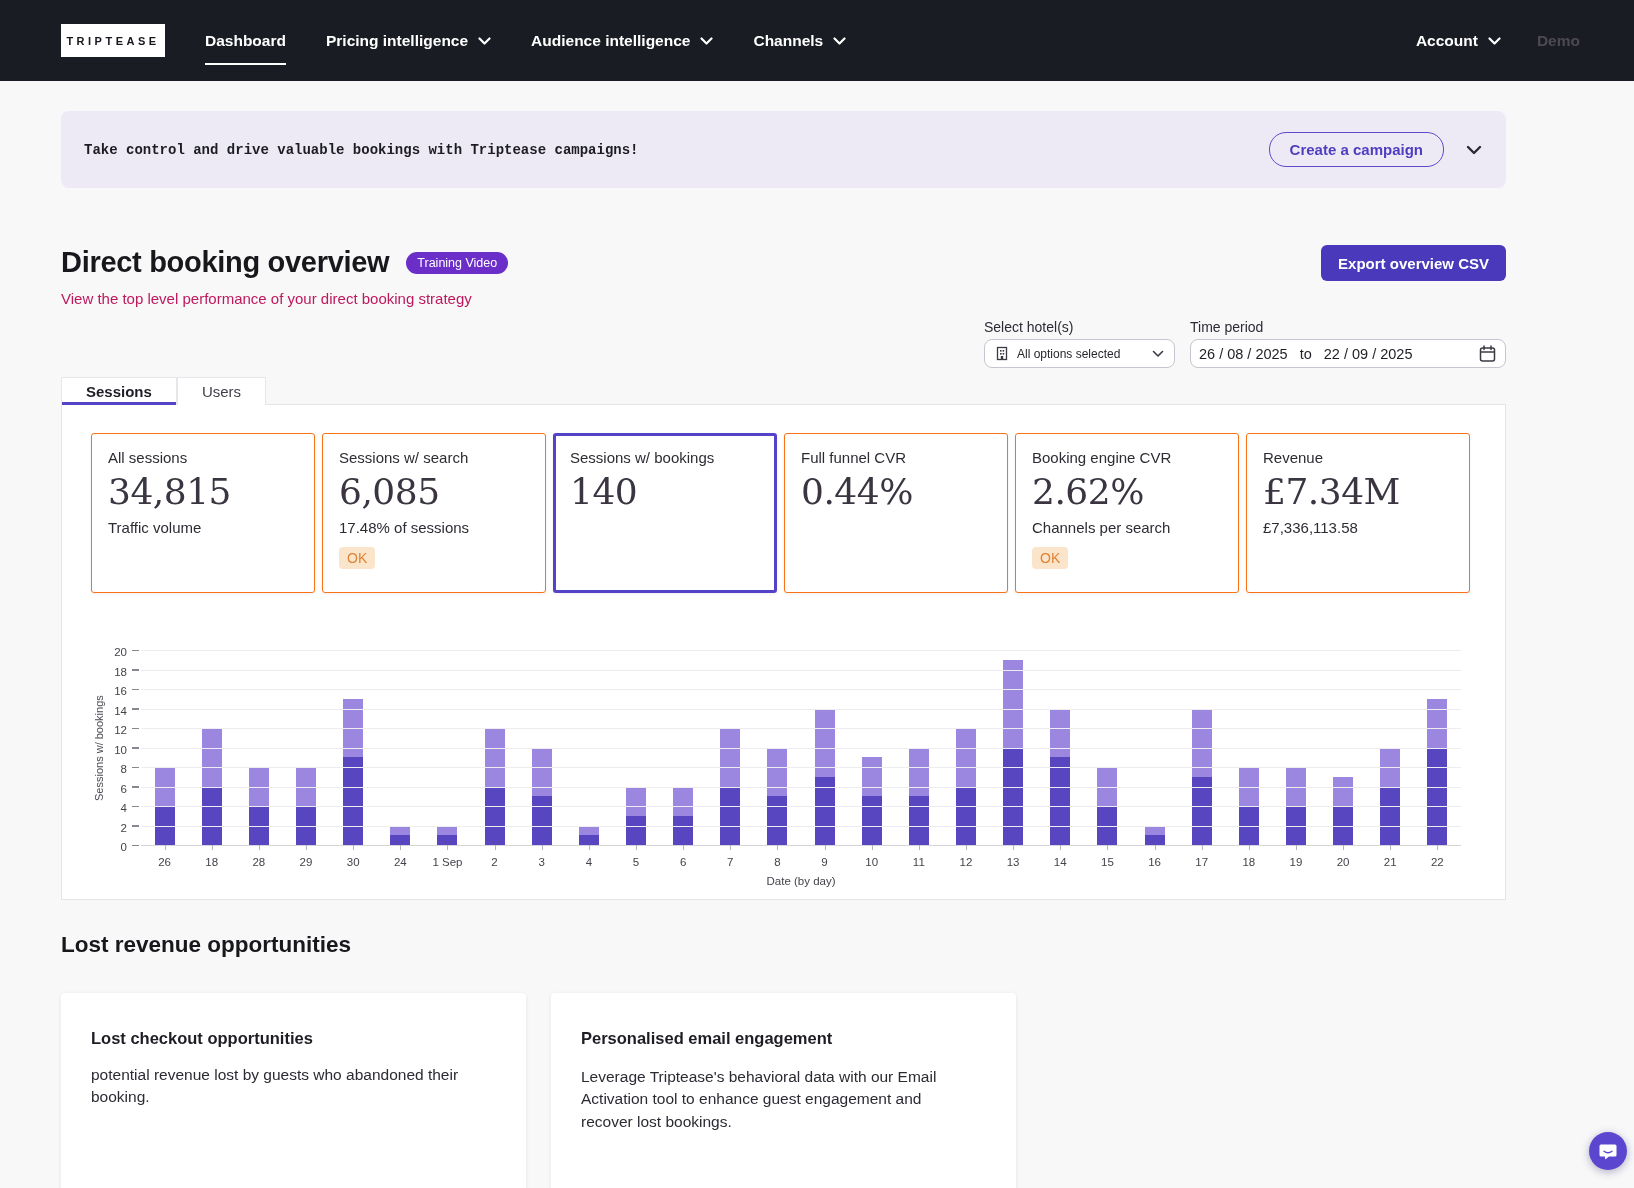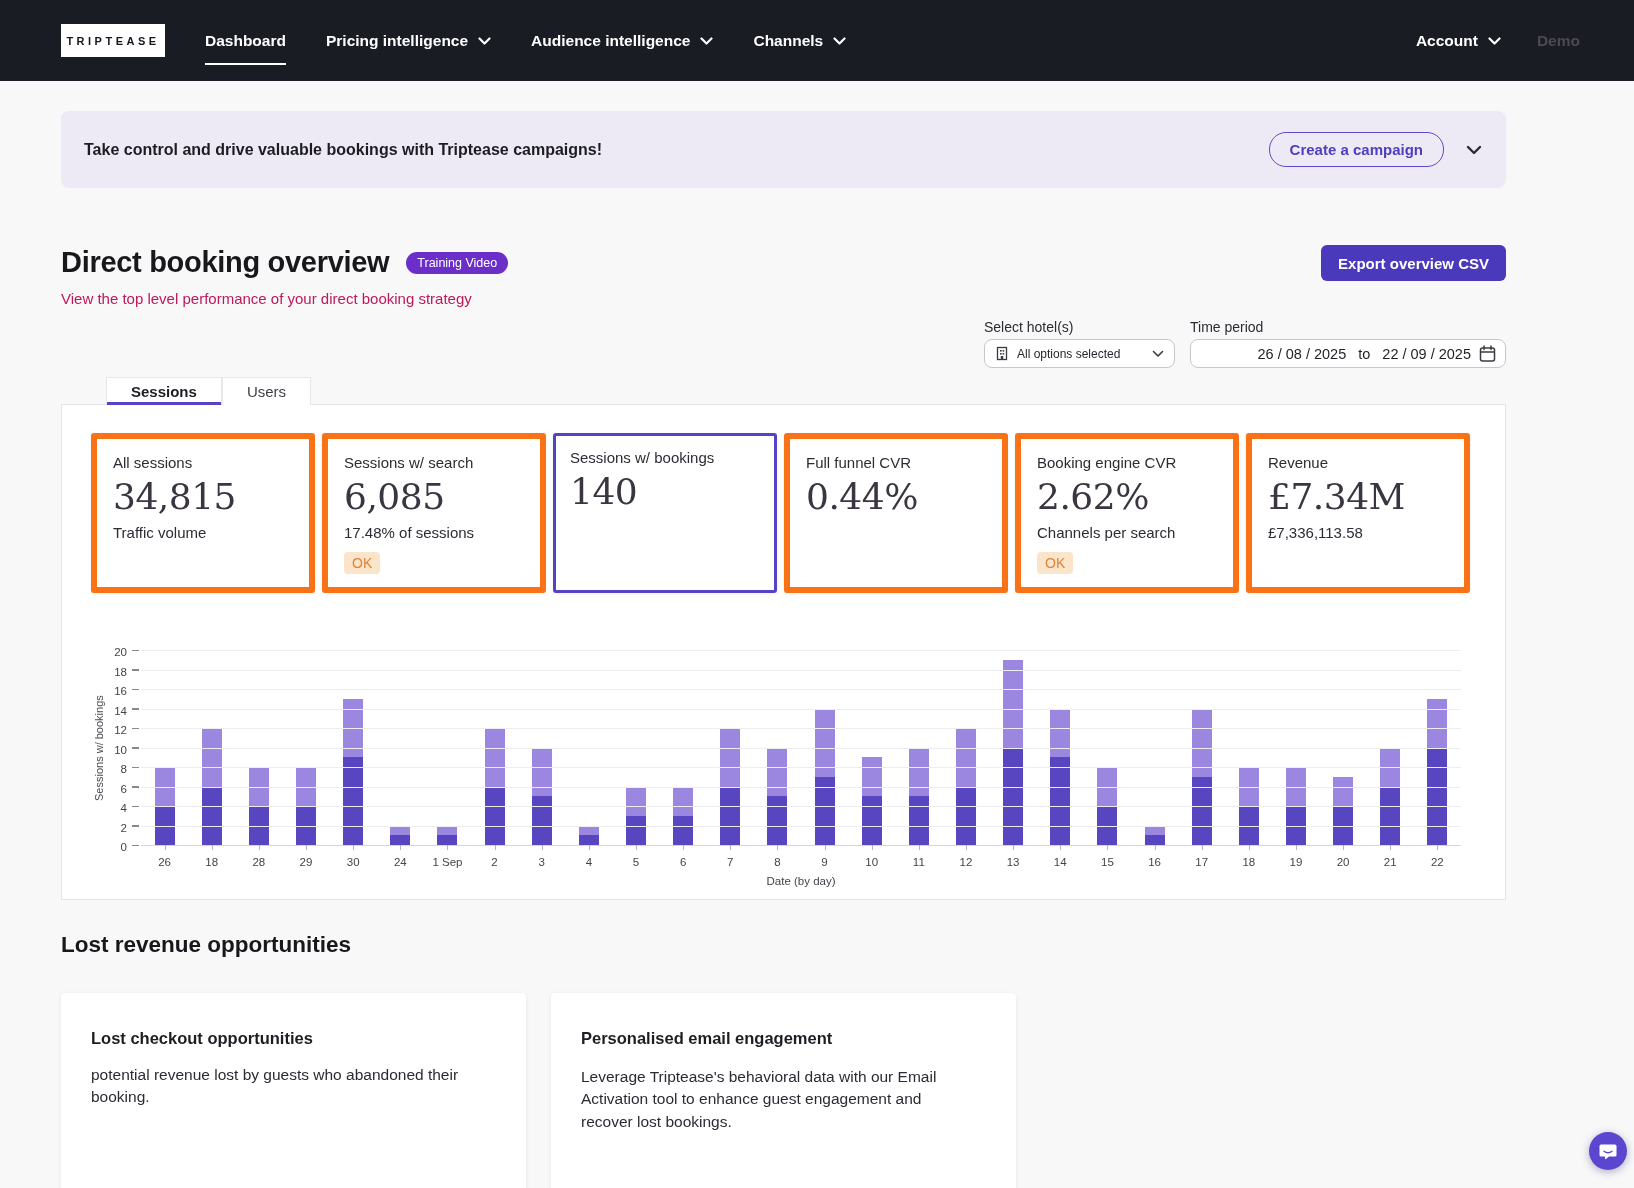--- a/index.html
+++ b/index.html
@@ -11,50 +11,50 @@
   .nav { position:absolute; top:0; left:0; width:1634px; height:81px; background:#1a1c24; display:flex; align-items:center; justify-content:space-between; padding:0 54px 0 61px; }
   .nav-left { display:flex; align-items:center; }
   .logo { width:104px; height:33px; background:#ffffff; display:flex; align-items:center; justify-content:center; font-size:11px; font-weight:bold; letter-spacing:3.5px; color:#15161c; }
   .nav-item { display:flex; align-items:center; gap:10px; margin-left:40px; font-size:15.5px; font-weight:bold; color:#ffffff; cursor:pointer; position:relative; }
   .nav-item.active::after { content:""; position:absolute; left:0; right:0; bottom:-15px; height:2px; background:#ffffff; }
   .nav-right { display:flex; align-items:center;text-align:right; }
   .nav-demo { margin-left:36px; font-size:15.5px; font-weight:bold; color:#4d4954; }
 
   
   .banner { position:absolute; left:61px; top:111px; width:1445px; height:77px; background:#edeaf6; border-radius:8px; display:flex; align-items:center; }
-  .banner-text { margin-left:23px; font-size:16px; font-weight:bold; color:#1c1c22; flex:1; }
+  .banner-text { margin-left:23px; font-size:14px; font-weight:bold; color:#1c1c22; flex:1;font-family:Liberation Mono, monospace; }
   .banner-btn { height:35px; padding:0 20px; border:1.5px solid #5d4bcb; border-radius:17px; background:transparent; color:#4f3ec0; font-size:15px; font-weight:bold; font-family:inherit; cursor:pointer; }
   .banner-chevron { margin:0 24px 0 22px; cursor:pointer; }
 
   
   .title-row { position:absolute; left:61px; top:246px; display:flex; align-items:center; }
   .page-title { font-size:29px; font-weight:bold; color:#17171c; letter-spacing:-0.3px; }
   .training-badge { margin-left:17px; background:#6b2ec8; color:#ffffff; font-size:12.5px; padding:4px 11px; border-radius:12px; cursor:pointer; }
   .subtitle { position:absolute; left:61px; top:290px; font-size:15px; color:#be185d; }
   .export-btn { position:absolute; right:128px; top:245px; height:36px; padding:0 17px; background:#4a39ba; border:none; border-radius:6px; color:#ffffff; font-size:15px; font-weight:bold; font-family:inherit; cursor:pointer; }
 
   
   .filter-label { position:absolute; top:319px; font-size:14px; color:#2b2b33; }
   .hotel-label { left:984px; }
   .period-label { left:1190px; }
   .hotel-select { position:absolute; left:984px; top:339px; width:191px; height:29px; background:#ffffff; border:1px solid #c6c6cf; border-radius:8px; display:flex; align-items:center; padding:0 10px; cursor:pointer; }
   .hotel-select .val { flex:1; margin-left:8px; font-size:12px; color:#26262e; }
-  .date-field { position:absolute; left:1190px; top:339px; width:316px; height:29px; background:#ffffff; border:1px solid #c6c6cf; border-radius:8px; display:flex; align-items:center; justify-content:flex-end; gap:12px; padding-right:34px; font-size:14.5px; color:#1f1f26; cursor:pointer; }
+  .date-field { position:absolute; left:1190px; top:339px; width:316px; height:29px; background:#ffffff; border:1px solid #c6c6cf; border-radius:8px; display:flex; align-items:center; justify-content:flex-start; gap:12px; padding-right:34px; font-size:14.5px; color:#1f1f26; cursor:pointer;padding-left:8px; }
   .cal-icon { position:absolute; right:9px; top:5px; }
 
   
   .tabs { position:absolute; left:61px; top:377px; display:flex; z-index:2; }
   .tab { height:28px; padding:0 24px; background:#ffffff; border:1px solid #e7e7eb; border-bottom:none; display:flex; align-items:center; font-size:15px; color:#3f3f47; cursor:pointer; }
-  .tab.active { font-weight:bold; color:#1d1d24; box-shadow:inset 0 -3px 0 #5544c8;margin-left:45px; }
+  .tab.active { font-weight:bold; color:#1d1d24; box-shadow:inset 0 -3px 0 #5544c8; }
 
   
   .main-card { position:absolute; left:61px; top:404px; width:1445px; height:496px; background:#ffffff; border:1px solid #e4e4e9; }
 
   .metric-row { position:absolute; left:29px; top:28px; display:flex; gap:7px; }
-  .metric-card { width:224px; height:160px; background:#ffffff; border:6px solid #f97316; border-radius:3px; box-shadow:0 1px 3px rgba(30,30,40,0.07); padding:15px 16px; cursor:pointer; }
+  .metric-card { width:224px; height:160px; background:#ffffff; border:1px solid #f97316; border-radius:3px; box-shadow:0 1px 3px rgba(30,30,40,0.07); padding:15px 16px; cursor:pointer; }
   .metric-card.selected { border:3px solid #5443c8; padding:13px 14px; }
   .metric-title { font-size:15px; color:#2c2c34; }
   .metric-value { margin-top:5px; font-family:"DejaVu Serif", serif; font-size:36px; color:#3a3540; letter-spacing:-0.5px; }
   .metric-sub { margin-top:7px; font-size:15px; color:#2c2c34; }
   .ok-badge { display:inline-block; margin-top:11px; background:#fbe5ca; color:#e08237; font-size:14px; padding:3px 8px; border-radius:4px; }
 
   
   .chart-wrap { position:absolute; left:29px; top:210px; width:1387px; height:280px; }
   .chart-ylabel { position:absolute; left:2px; top:36px; height:195px; display:flex; align-items:center; justify-content:center; writing-mode:vertical-rl; transform:rotate(180deg); font-size:11px; color:#4a4a52; }
   .chart-yaxis { position:absolute; left:0; top:36px; width:50px; height:195px; }

